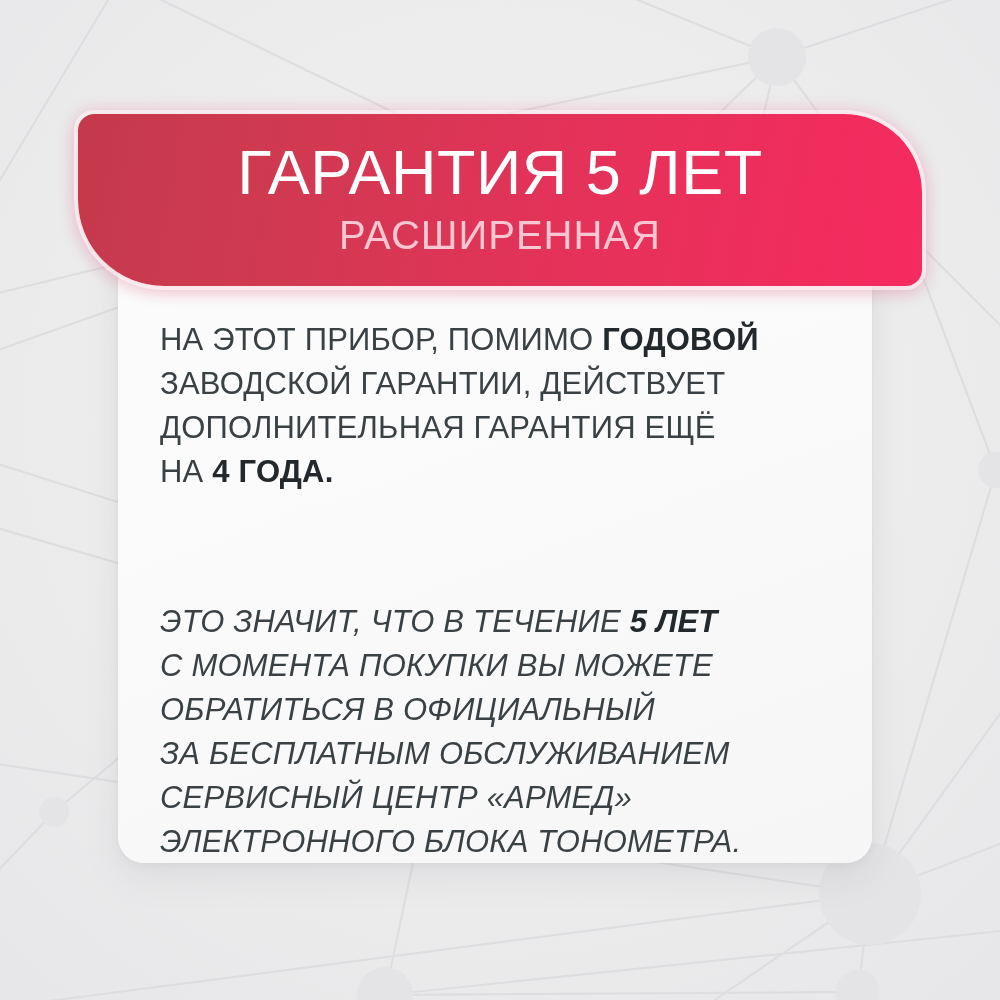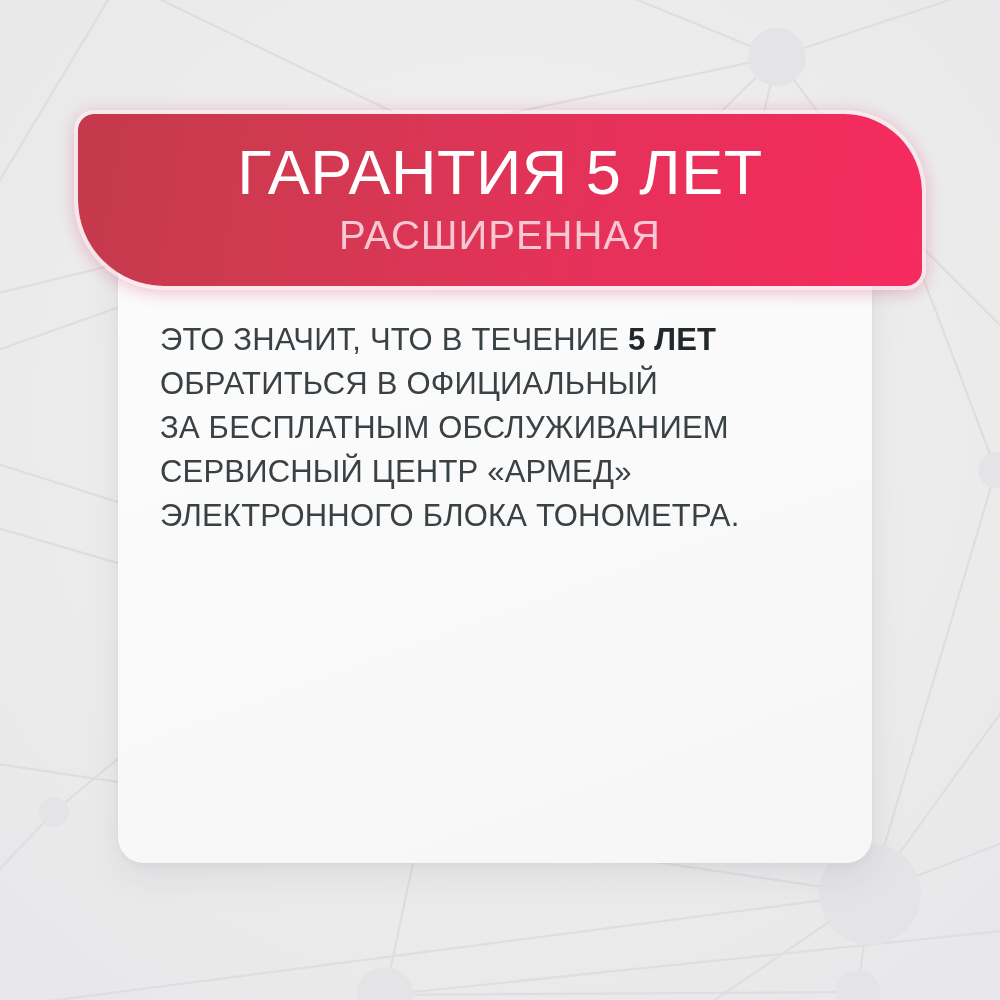--- a/index.html
+++ b/index.html
@@ -102,21 +102,22 @@
   }
   .para {
     margin: 0;
     color: #3a4145;
     font-size: 31px;
     font-weight: 400;
     line-height: 44px;
     letter-spacing: 0.2px;
   }
   .para + .para {
-    margin-top: 82px;
+    margin-top: 106px;
+    font-style: italic;
   }
   .para b {
     color: #22282b;
     font-weight: 700;
   }
   .line { display: block; }
 </style>
 </head>
 <body>
 
@@ -163,21 +164,28 @@
 
   <div class="card"></div>
 
   <div class="banner">
     <div class="banner-title">ГАРАНТИЯ 5 ЛЕТ</div>
     <div class="banner-subtitle">РАСШИРЕННАЯ</div>
   </div>
 
   <div class="body-copy">
     <p class="para">
+      <span class="line"><span>НА ЭТОТ ПРИБОР, ПОМИМО </span><b>ГОДОВОЙ</b></span>
+      <span class="line"><span>ЗАВОДСКОЙ ГАРАНТИИ, ДЕЙСТВУЕТ</span></span>
+      <span class="line"><span>ДОПОЛНИТЕЛЬНАЯ ГАРАНТИЯ ЕЩЁ</span></span>
+      <span class="line"><span>НА </span><b>4 ГОДА.</b></span>
+    </p>
+    <p class="para">
       <span class="line"><span>ЭТО ЗНАЧИТ, ЧТО В ТЕЧЕНИЕ </span><b>5 ЛЕТ</b></span>
+      <span class="line"><span>С МОМЕНТА ПОКУПКИ ВЫ МОЖЕТЕ</span></span>
       <span class="line"><span>ОБРАТИТЬСЯ В ОФИЦИАЛЬНЫЙ</span></span>
       <span class="line"><span>ЗА БЕСПЛАТНЫМ ОБСЛУЖИВАНИЕМ</span></span>
       <span class="line"><span>СЕРВИСНЫЙ ЦЕНТР «АРМЕД»</span></span>
       <span class="line"><span>ЭЛЕКТРОННОГО БЛОКА ТОНОМЕТРА.</span></span>
     </p>
   </div>
 
 </div>
 
 </body></html>

